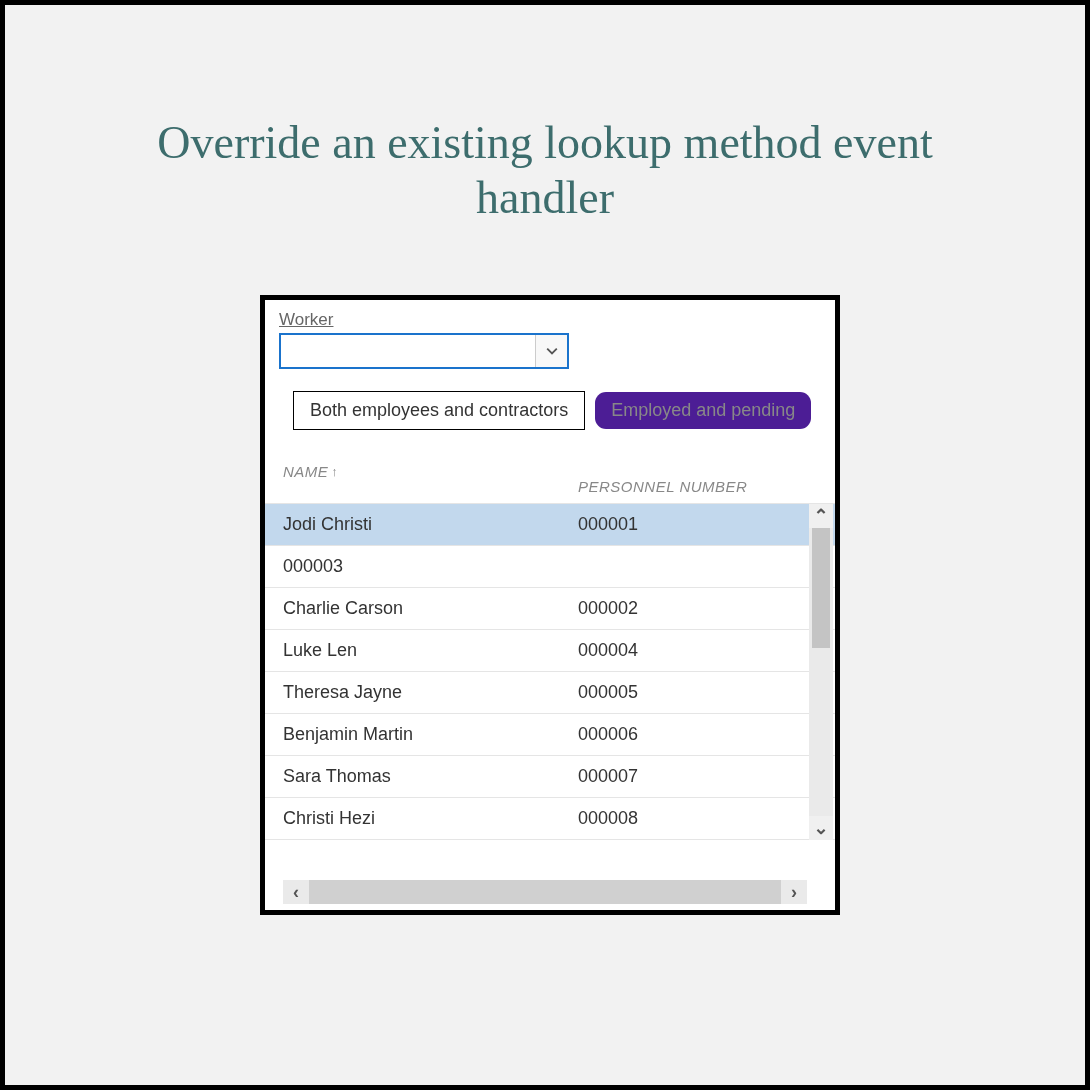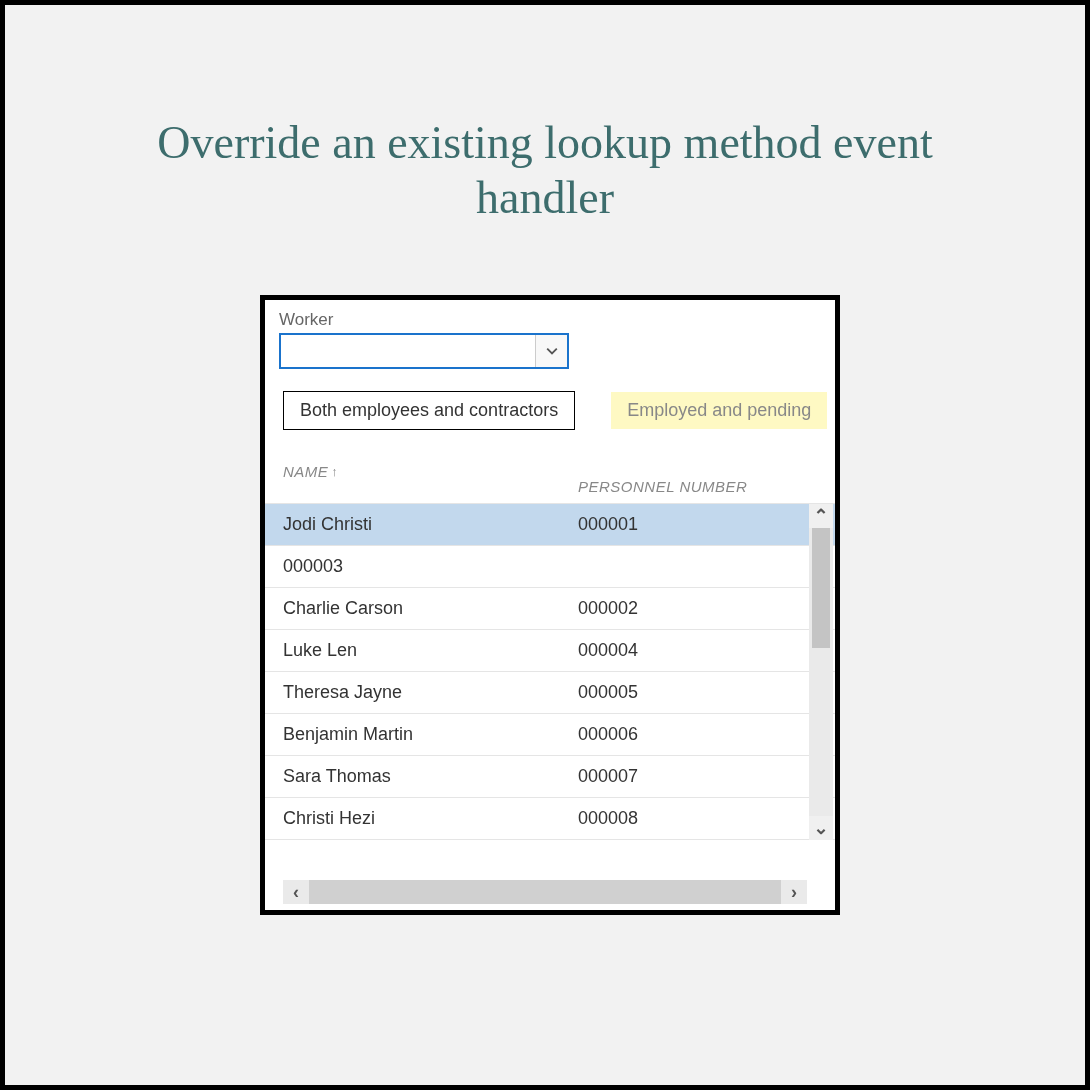--- a/index.html
+++ b/index.html
@@ -34,20 +34,21 @@
       background: #fff;
       border: 5px solid #000;
       padding: 10px 0 0 0;
       overflow: hidden;
     }
     .field-label {
       font-size: 17px;
       color: #666;
       margin-left: 14px;
       margin-bottom: 3px;
+      text-decoration: underline;
     }
     .combo {
       margin-left: 14px;
       width: 290px;
       height: 36px;
       border: 2px solid #1a73cc;
       display: flex;
       align-items: stretch;
       background: #fff;
     }
@@ -63,38 +64,39 @@
       border-left: 1px solid #ccc;
       background: #f8f8f8;
       display: flex;
       align-items: center;
       justify-content: center;
       cursor: pointer;
     }
     .combo-btn svg { width: 12px; height: 12px; }
     .tabs {
       display: flex;
-      gap: 36px;
-      margin: 22px 0 0 18px;
+      gap: 10px;
+      margin: 22px 0 0 28px;
       align-items: center;
     }
     .tab {
       font-size: 18px;
       padding: 8px 16px;
       cursor: pointer;
       white-space: nowrap;
     }
     .tab.active {
       border: 1.5px solid #000;
       color: #333;
       background: #fff;
     }
     .tab.inactive {
-      background: #fef9c3;
+      background: #4c1d95;
       color: #888;
+      border-radius: 11px;
     }
     .table-area {
       margin-top: 18px;
       position: relative;
     }
     .col-headers {
       display: flex;
       padding: 0 0 8px 18px;
       font-size: 15px;
       color: #888;

